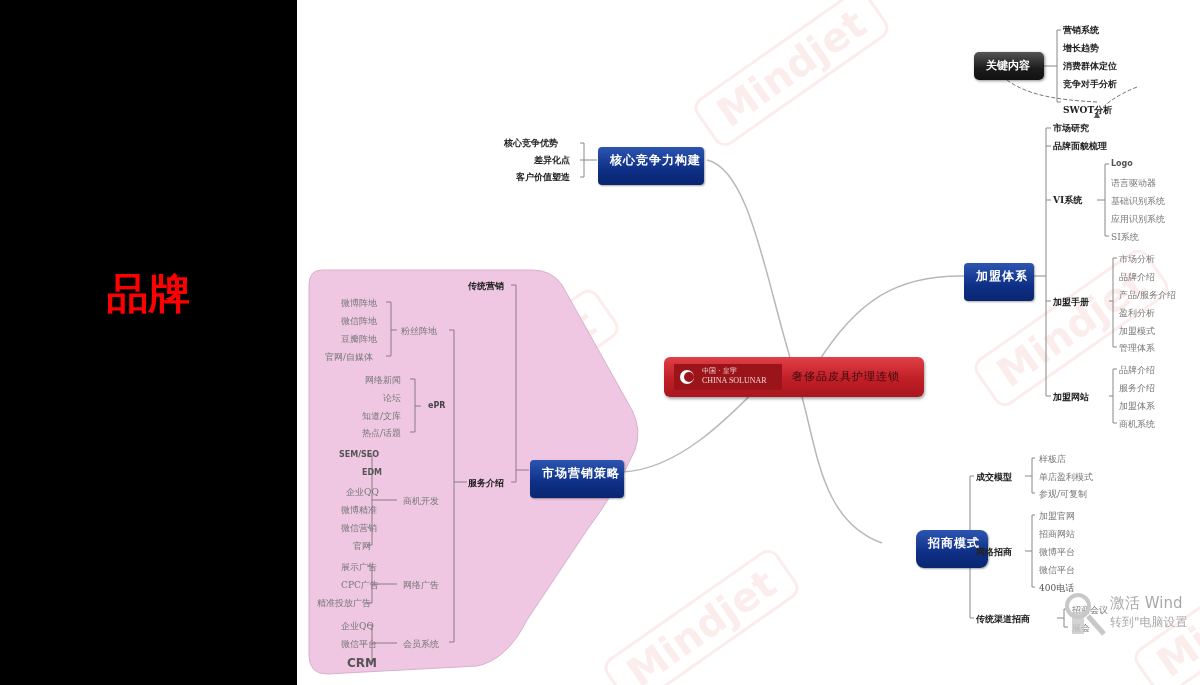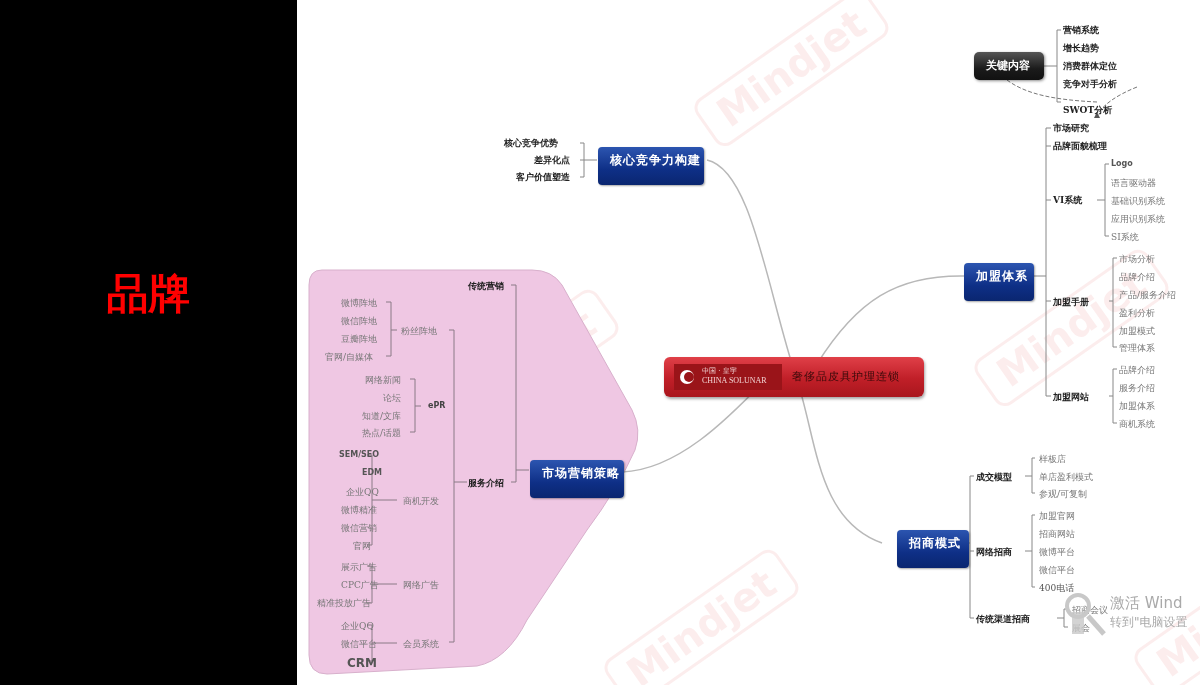--- a/index.html
+++ b/index.html
@@ -230,21 +230,21 @@
   <div class="abs t-light" style="left:822px; top:307px;">盈利分析</div>
   <div class="abs t-light" style="left:822px; top:325px;">加盟模式</div>
   <div class="abs t-light" style="left:822px; top:342px;">管理体系</div>
 
   <div class="abs t-bold" style="left:756px; top:391px;">加盟网站</div>
   <div class="abs t-light" style="left:822px; top:364px;">品牌介绍</div>
   <div class="abs t-light" style="left:822px; top:382px;">服务介绍</div>
   <div class="abs t-light" style="left:822px; top:400px;">加盟体系</div>
   <div class="abs t-light" style="left:822px; top:418px;">商机系统</div>
 
-  <div class="node-blue" style="left:600px; top:530px; width:72px;">招商模式</div>
+  <div class="node-blue" style="left:619px; top:530px; width:72px;border-radius:8px;">招商模式</div>
 
   <div class="abs t-bold" style="left:679px; top:471px;">成交模型</div>
   <div class="abs t-light" style="left:742px; top:453px;">样板店</div>
   <div class="abs t-light" style="left:742px; top:471px;">单店盈利模式</div>
   <div class="abs t-light" style="left:742px; top:488px;">参观/可复制</div>
 
   <div class="abs t-bold" style="left:679px; top:546px;">网络招商</div>
   <div class="abs t-light" style="left:742px; top:510px;">加盟官网</div>
   <div class="abs t-light" style="left:742px; top:528px;">招商网站</div>
   <div class="abs t-light" style="left:742px; top:546px;">微博平台</div>

